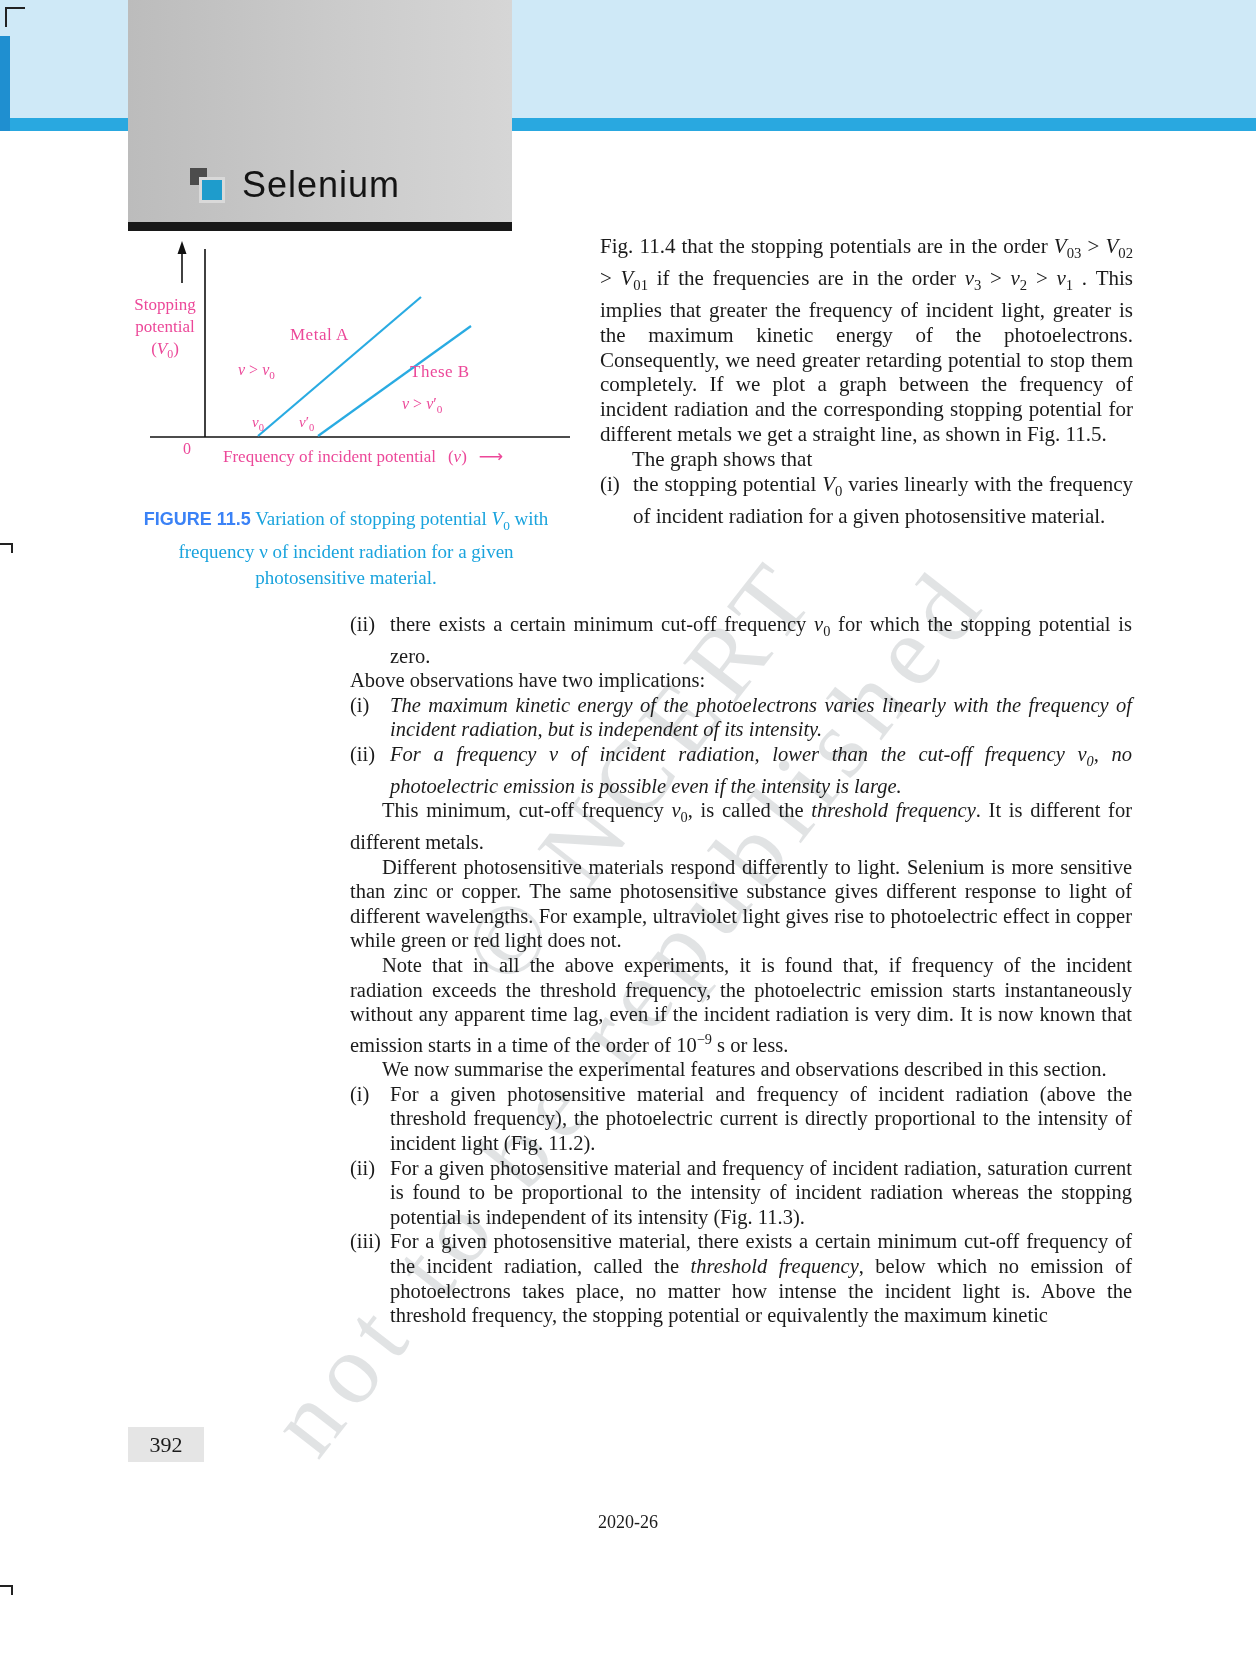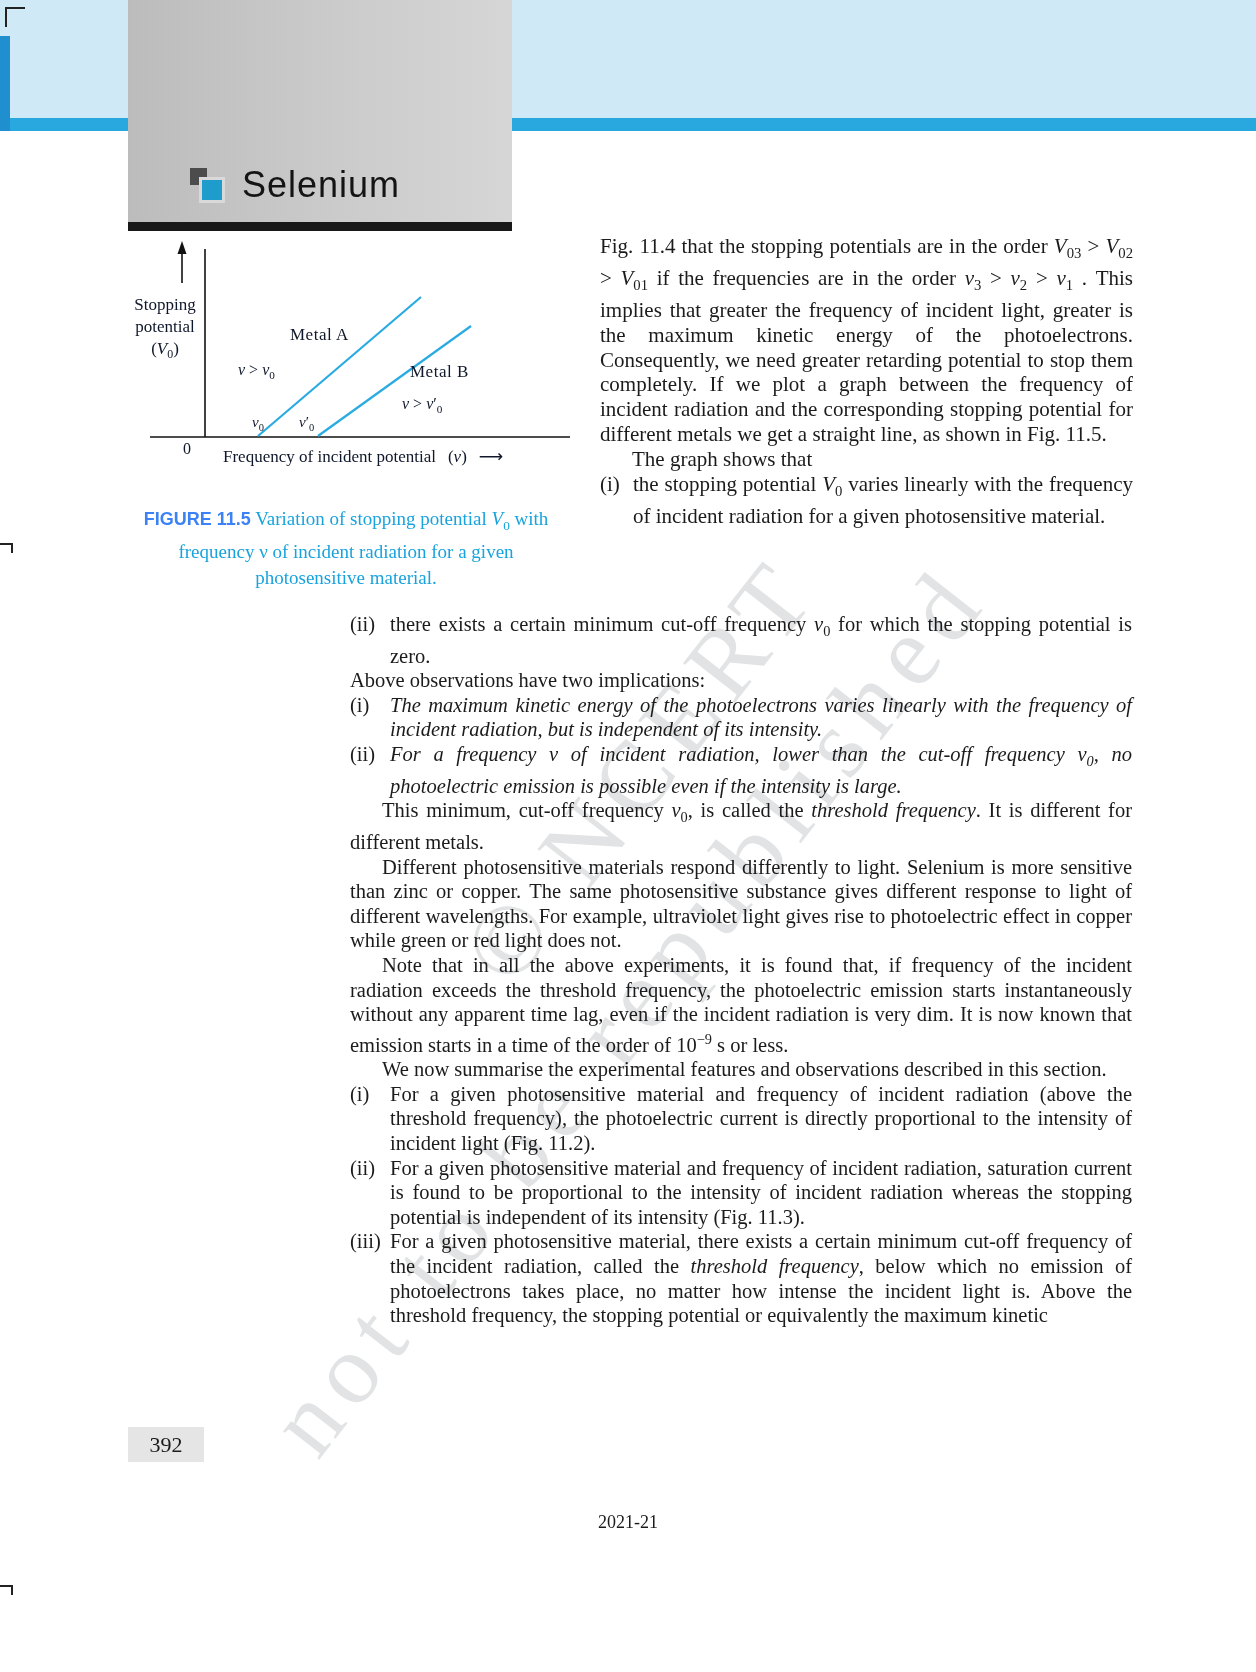--- a/index.html
+++ b/index.html
@@ -24,21 +24,21 @@
   .sq-blue { position:absolute; left:9px; top:11px; width:26px; height:26px; background:#1e9ccc; border:3px solid #d9d9d9; }
   .physics-title { font-family:"Liberation Sans","DejaVu Sans",sans-serif; font-size:36px; color:#141414; letter-spacing:1px; }
   
   .watermark { position:absolute; white-space:nowrap; font-size:100px; color:#8e959b; opacity:.26;
                letter-spacing:.12em; z-index:1; font-family:"Liberation Serif","DejaVu Serif",serif; }
   .wm1 { left:640px; top:770px;  transform:translate(-50%,-50%) rotate(-52deg); }
   .wm2 { left:628px; top:1010px; transform:translate(-50%,-50%) rotate(-52deg); }
   
   .figure { position:absolute; left:128px; top:237px; width:460px; height:250px; z-index:2; }
   .figure svg { position:absolute; left:0; top:0; }
-  .fig-label { position:absolute; font-size:17px; color:#0f172a; white-space:nowrap; }
+  .fig-label { position:absolute; font-size:17px; color:#ec4899; white-space:nowrap; }
   .y-axis-label { left:0; top:57px; width:74px; text-align:center; line-height:22px; white-space:normal; }
   .metal-a { left:162px; top:88px;  letter-spacing:.5px; }
   .metal-b { left:282px; top:125px; letter-spacing:.5px; }
   .cond { font-size:16px; }
   .cond-a { left:110px; top:124px; }
   .cond-b { left:274px; top:158px; }
   .intercept { font-size:15px; }
   .int-a { left:124px; top:177px; }
   .int-b { left:171px; top:177px; }
   .origin { left:55px; top:203px; font-size:16px; }
@@ -93,21 +93,21 @@
   <svg viewBox="0 0 460 250" width="460" height="250">
     <line x1="54" y1="46" x2="54" y2="14" stroke="#111" stroke-width="1.6"></line>
     <polygon points="54,4 49.5,17 58.5,17" fill="#111"></polygon>
     <line x1="77" y1="12" x2="77" y2="200" stroke="#111" stroke-width="1.6"></line>
     <line x1="22" y1="200" x2="442" y2="200" stroke="#111" stroke-width="1.6"></line>
     <line x1="130" y1="199" x2="293" y2="60" stroke-width="2.2" stroke="#29abe2"></line>
     <line x1="190" y1="199" x2="343" y2="89" stroke-width="2.2" stroke="#29abe2"></line>
   </svg>
   <div class="fig-label y-axis-label">Stopping<br>potential<br>(<i>V</i><sub>0</sub>)</div>
   <div class="fig-label metal-a">Metal  A</div>
-  <div class="fig-label metal-b">Metal  B</div>
+  <div class="fig-label metal-b">These  B</div>
   <div class="fig-label cond cond-a"><i>ν</i> &gt; <i>ν</i><sub>0</sub></div>
   <div class="fig-label cond cond-b"><i>ν</i> &gt; <i>ν</i>′<sub>0</sub></div>
   <div class="fig-label intercept int-a"><i>ν</i><sub>0</sub></div>
   <div class="fig-label intercept int-b"><i>ν</i>′<sub>0</sub></div>
   <div class="fig-label origin">0</div>
   <div class="fig-label x-axis-row">
     <span>Frequency of incident potential</span>
     <span>(<i>ν</i>)</span>
     <span class="x-arrow">⟶</span>
   </div>
@@ -153,13 +153,13 @@
     <span class="marker">(ii)</span>
     <span>For a given photosensitive material and frequency of incident radiation, saturation current is found to be proportional to the intensity of incident radiation whereas the stopping potential is independent of its intensity (Fig. 11.3).</span>
   </div>
   <div class="hang2">
     <span class="marker">(iii)</span>
     <span>For a given photosensitive material, there exists a certain minimum cut-off frequency of the incident radiation, called the <i>threshold frequency</i>, below which no emission of photoelectrons takes place, no matter how intense the incident light is. Above the threshold frequency, the stopping potential or equivalently the maximum kinetic</span>
   </div>
 </div>
 
 <div class="page-num">392</div>
-<div class="footer">2021-21</div>
+<div class="footer">2020-26</div>
 
 </body></html>

